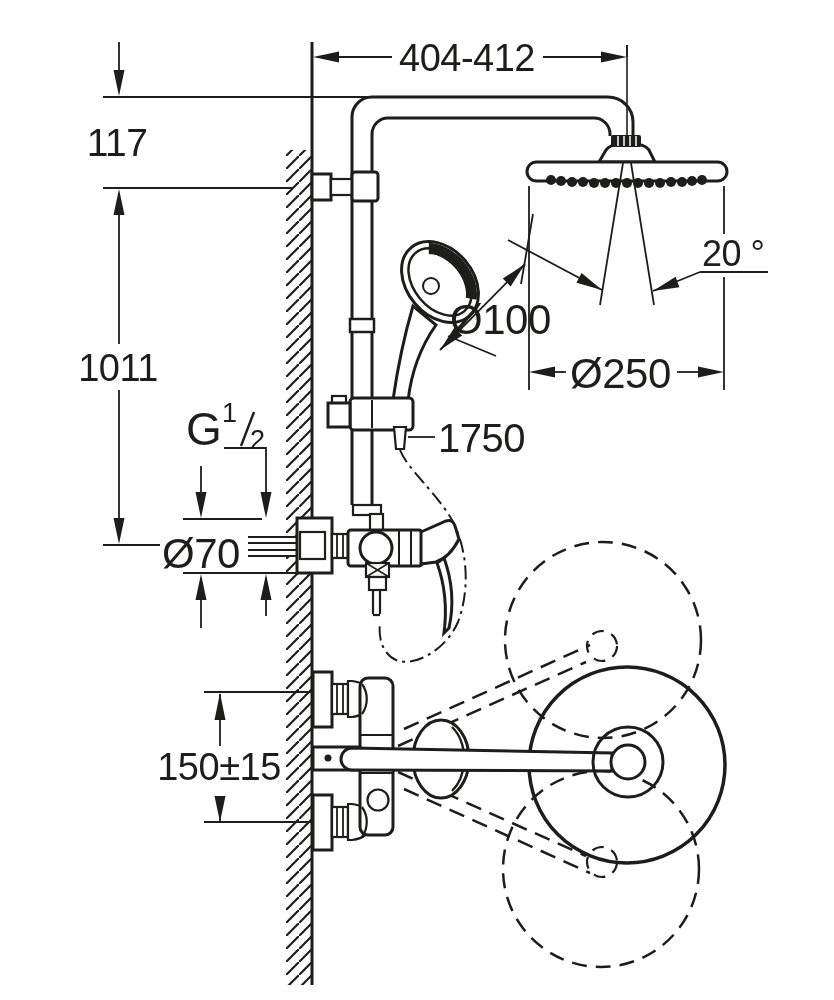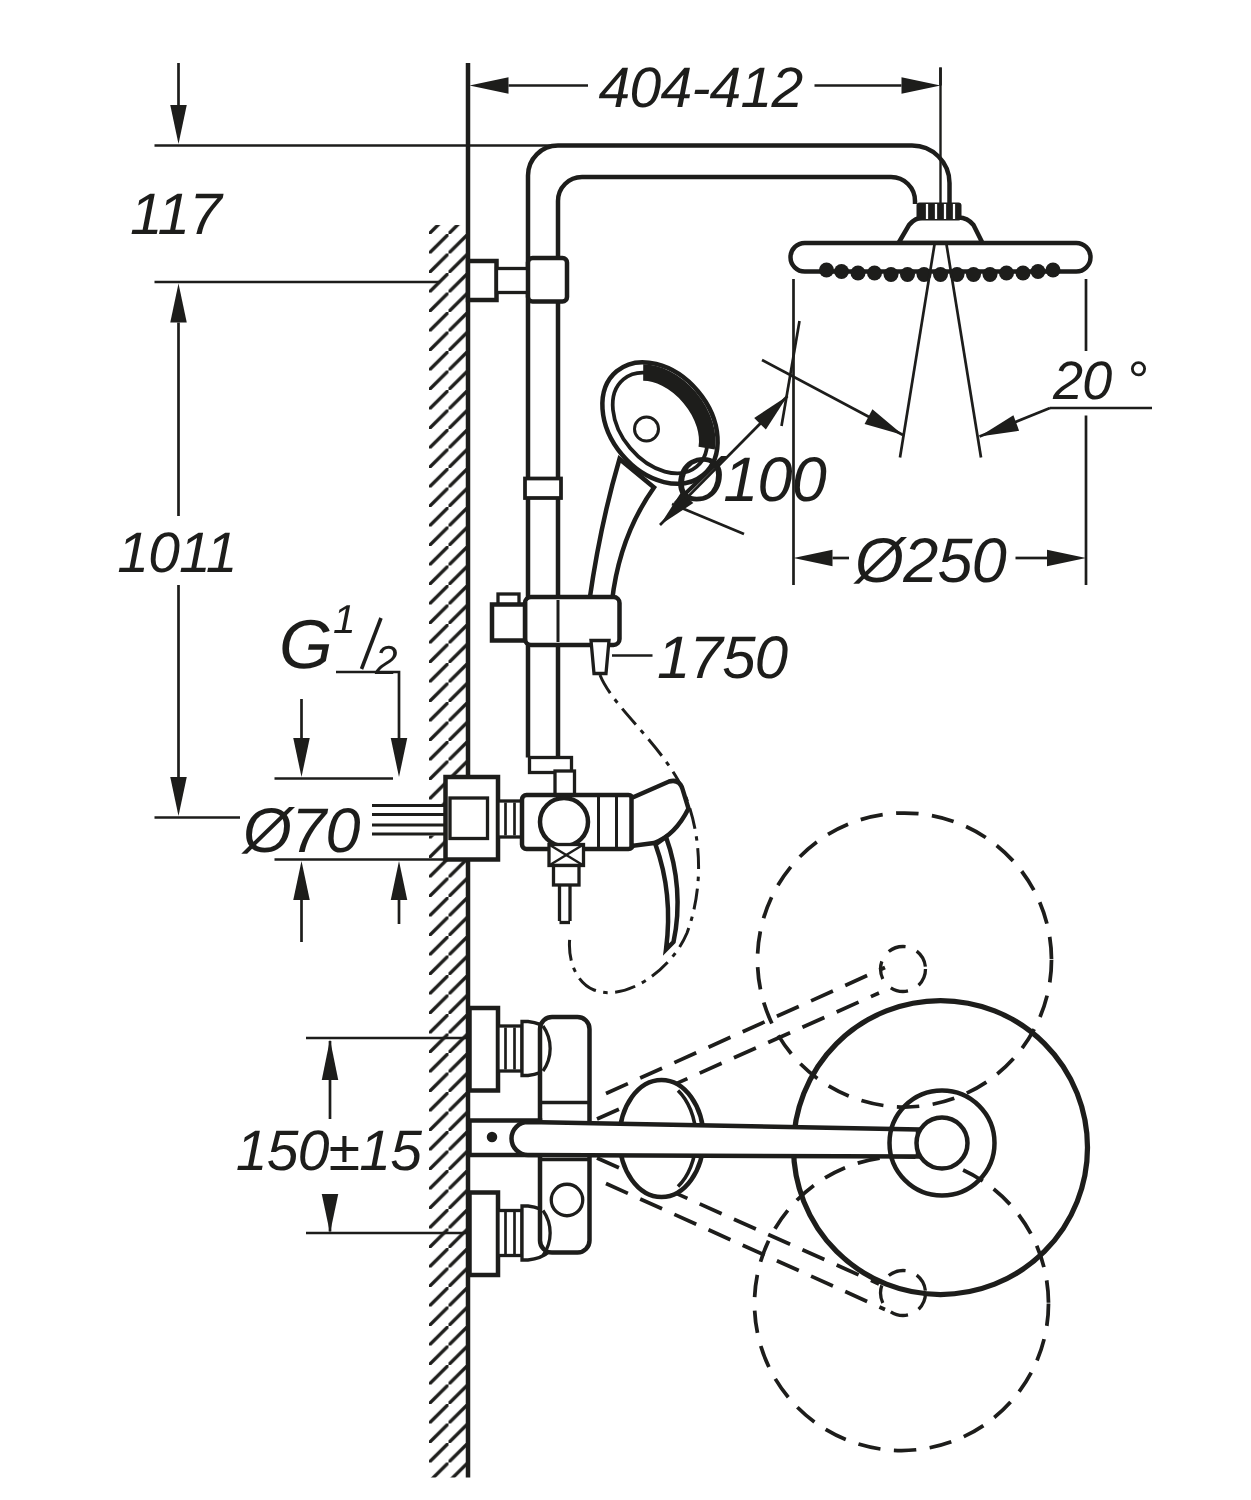--- a/index.html
+++ b/index.html
@@ -1,16 +1,16 @@
 <!DOCTYPE html>
 <html><head>
 <meta charset="utf-8">
 <style>
   html,body{margin:0;padding:0;background:#fff;}
-  .stage{width:834px;height:1000px;background:#fff;position:relative;font-family:"Liberation Sans",sans-serif;font-style:italic;}
+  .stage{width:834px;height:1000px;background:#fff;position:relative;font-family:"Liberation Sans",sans-serif;}
   svg text{font-family:"Liberation Sans",sans-serif;fill:#1d1d1b;letter-spacing:-0.5px;}
   .ln{stroke:#1d1d1b;fill:none}
   .thin{stroke-width:1.8}
   .obj{stroke-width:3}
   .obj2{stroke-width:2.2}
   .wfill{fill:#ffffff}
   .dark{fill:#1d1d1b;stroke:none}
 </style>
 </head>
 <body>

